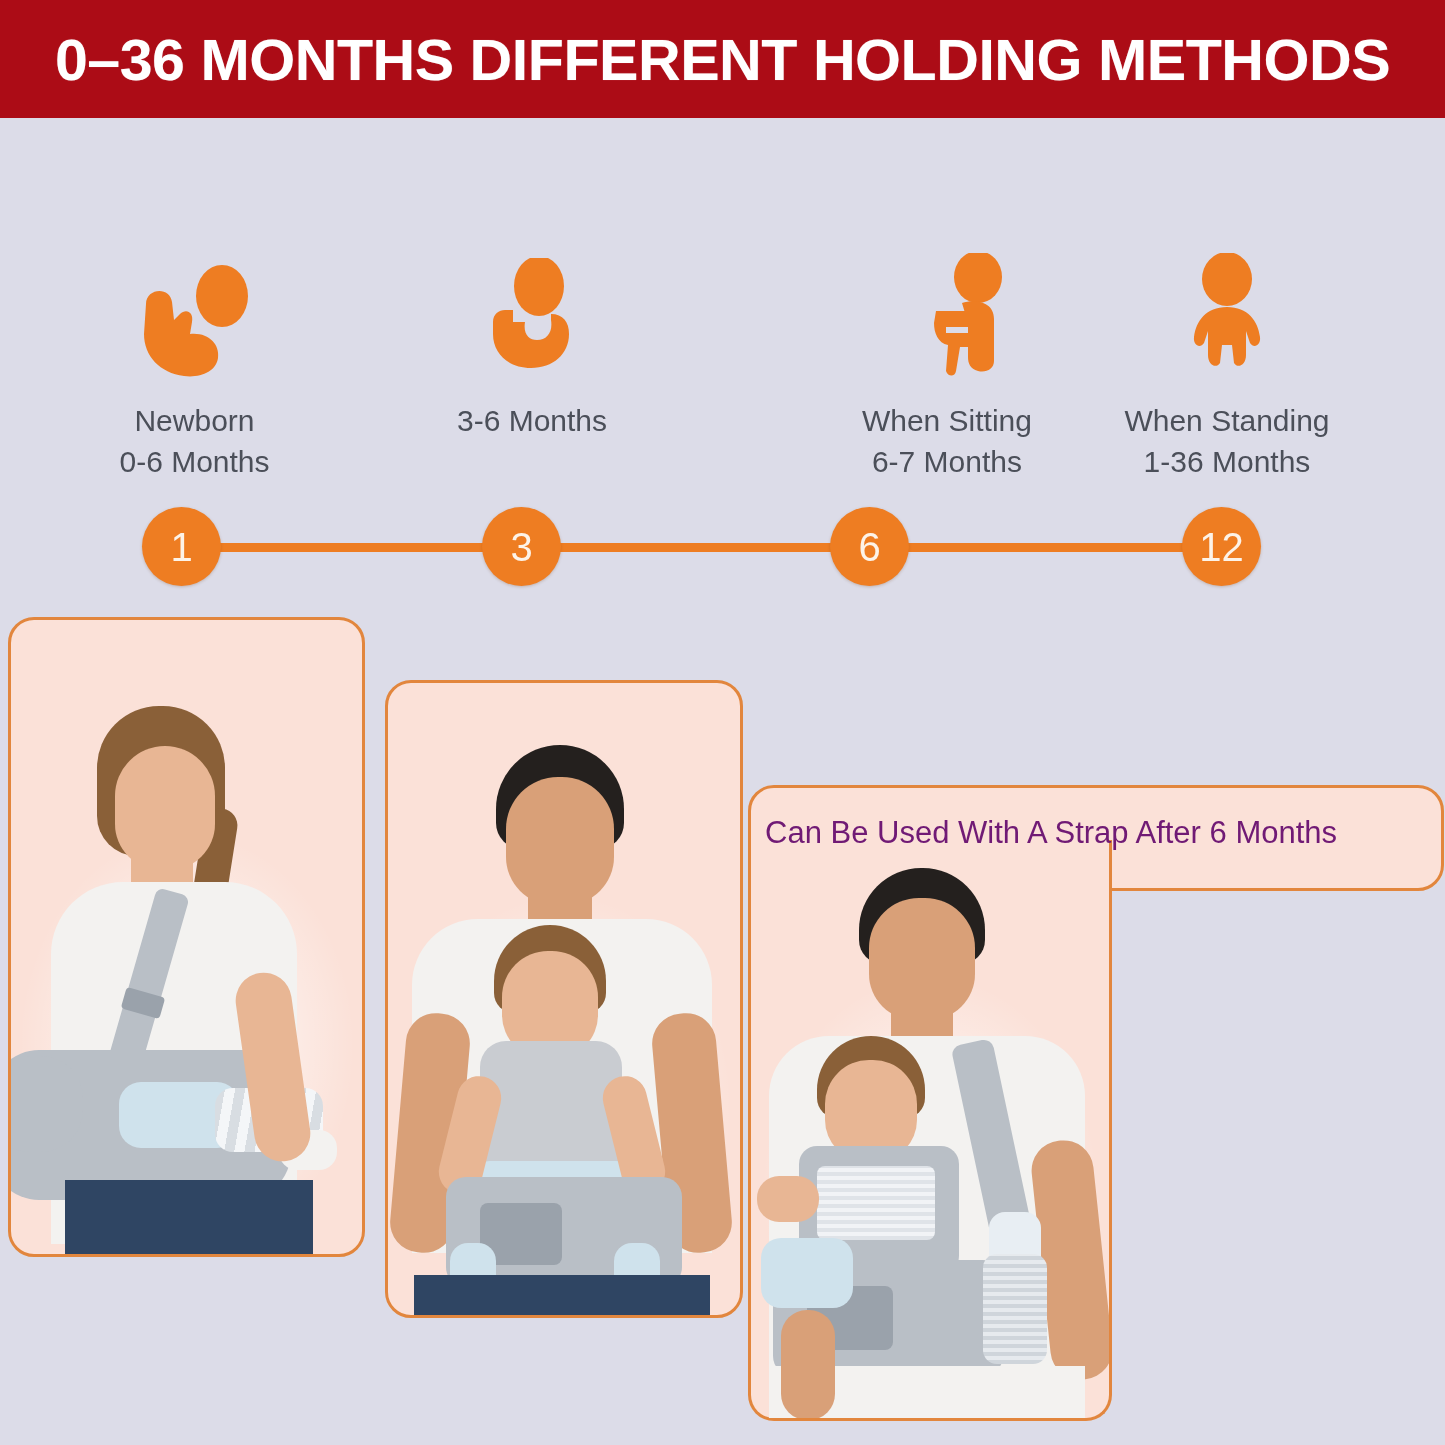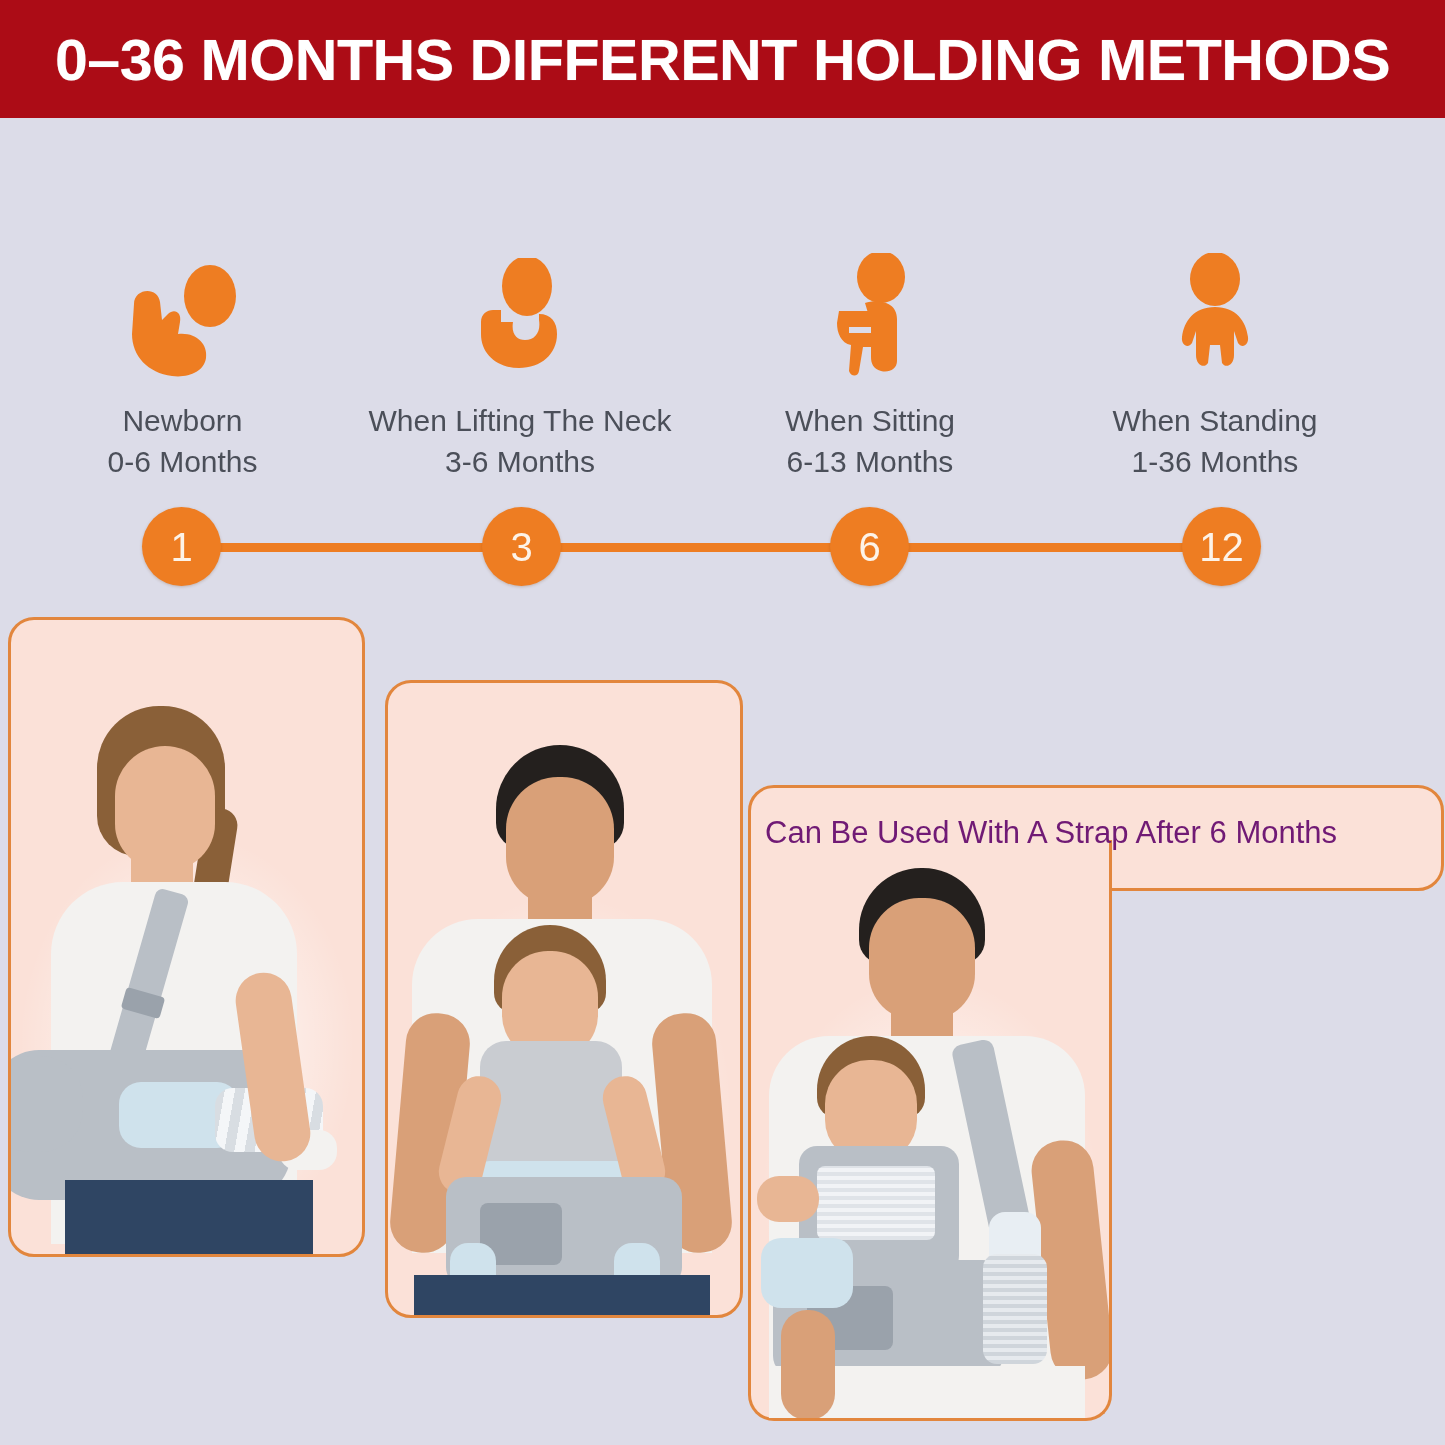--- a/index.html
+++ b/index.html
@@ -33,41 +33,41 @@
     top:132px;
     text-align:center;
     color:#4b4f59;
     font-size:20.5px;
     line-height:38px;
   }
   .subtitle .ln{display:block;}
 
   
   .stages{
-    position:absolute;left:0;top:248px;width:1251px;height:240px;
+    position:absolute;left:12px;top:248px;width:1251px;height:240px;
   }
   .stage{
     position:absolute;top:0;
     display:flex;flex-direction:column;align-items:center;
   }
   .stage-icon{height:130px;display:flex;align-items:flex-end;justify-content:center;}
   .stage-label{
     margin-top:22px;
     text-align:center;
     color:#4b4f59;
     font-size:30px;
     line-height:41px;
     white-space:nowrap;
   }
   .stage-label .l2{display:block;}
 
   
   .stage-0{left:55px;width:255px;}
   .stage-1{left:335px;width:370px;}
-  .stage-2{left:720px;width:300px;}
+  .stage-2{left:720px;width:300px;align-items:flex-end;}
   .stage-3{left:1065px;width:300px;}
 
   
   .timeline{
     position:absolute;left:0;top:507px;width:1445px;height:80px;
   }
   .tl-line{
     position:absolute;
     top:36px;height:9px;
     background:#ee7d22;
@@ -189,39 +189,38 @@
     <div class="stage-icon">
       <svg width="130" height="120" viewBox="0 0 130 120" aria-hidden="true">
         <ellipse cx="72" cy="28" rx="25" ry="30" fill="#ee7d22"></ellipse>
         <path d="M26 64 C26 56 32 52 38 52 L46 52 L46 64 L58 64
                  C56 76 62 82 70 82 C80 82 86 74 84 62 L84 56
                  C96 56 102 64 102 76 C102 96 86 110 64 110
                  C42 110 26 96 26 76 Z" fill="#ee7d22"></path>
       </svg>
     </div>
     <div class="stage-label">
-      <span>When Lifting The Neck</span>
       <span class="l2">3-6 Months</span>
     </div>
   </div>
 
   <div class="stage stage-2">
     <div class="stage-icon">
       <svg width="130" height="125" viewBox="0 0 130 125" aria-hidden="true">
         <ellipse cx="76" cy="24" rx="24" ry="26" fill="#ee7d22"></ellipse>
         <path d="M60 50 C72 46 92 48 92 66 L92 108 C92 116 84 120 76 118
                  C68 116 66 110 66 104 L66 70 Z" fill="#ee7d22"></path>
         <path d="M34 58 L66 58 L66 74 L44 74 L44 80 L66 80 L66 94
                  L58 94 L54 118 C53 124 46 124 44 118 L46 92
                  C36 90 32 80 32 70 Z" fill="#ee7d22"></path>
       </svg>
     </div>
     <div class="stage-label">
       <span>When Sitting</span>
-      <span class="l2">6-13 Months</span>
+      <span class="l2">6-7 Months</span>
     </div>
   </div>
 
   <div class="stage stage-3">
     <div class="stage-icon">
       <svg width="130" height="125" viewBox="0 0 130 125" aria-hidden="true">
         <ellipse cx="65" cy="26" rx="25" ry="27" fill="#ee7d22"></ellipse>
         <path d="M65 54 C86 54 96 68 98 84 C99 92 92 96 88 90 L84 78
                  L84 102 C84 112 76 116 72 110 L70 92 L60 92 L58 110
                  C54 116 46 112 46 102 L46 78 L42 90

